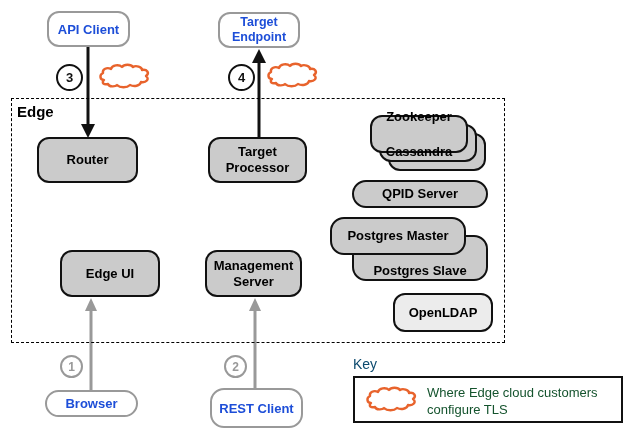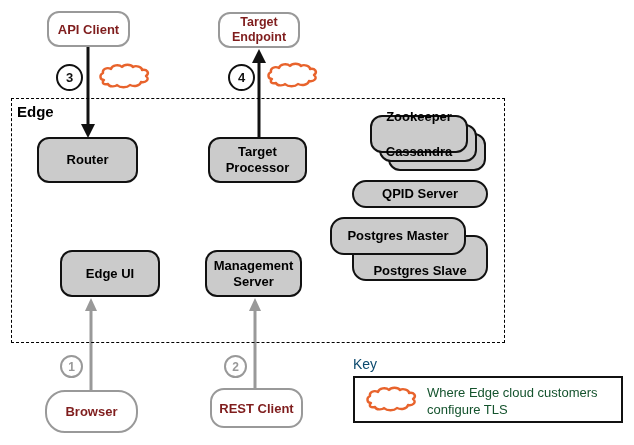--- a/index.html
+++ b/index.html
@@ -12,21 +12,21 @@
   .node{
     background:#cbcbcb;border:2px solid #111;border-radius:12px;
     display:flex;align-items:center;justify-content:center;text-align:center;
     font-weight:bold;font-size:13px;line-height:16px;color:#000;z-index:2;gap:18px;
   }
   .pill{border-radius:14px;}
   .light{background:#ececec;}
   .ext{
     background:#fff;border:2px solid #999;border-radius:12px;
     display:flex;align-items:center;justify-content:center;text-align:center;
-    font-weight:bold;font-size:13px;line-height:15px;color:#7f1d1d;z-index:2;
+    font-weight:bold;font-size:13px;line-height:15px;color:#1d4ed8;z-index:2;
   }
   .stack-layer{background:#cbcbcb;border:2px solid #111;border-radius:12px;z-index:2;}
   .edge-zone{
     border:1px dashed #000;background:transparent;z-index:2;pointer-events:none;
   }
   .edge-label{font-weight:bold;font-size:15px;color:#000;z-index:3;}
   .circ{
     border-radius:50%;background:#fff;display:flex;align-items:center;justify-content:center;
     font-weight:bold;z-index:3;
   }
@@ -123,22 +123,25 @@
     <span>QPID Server</span>
   </div>
 
   <div class="abs node pill bottom-text" style="left:352px;top:235px;width:136px;height:46px;">
     <span>Postgres Slave</span>
   </div>
   <div class="abs node pill" style="left:330px;top:217px;width:136px;height:38px;">
     <span>Postgres Master</span>
   </div>
 
+  <div class="abs node light" style="left:393px;top:293px;width:100px;height:39px;">
+    <span>OpenLDAP</span>
+  </div>
 
-  <div class="abs ext" style="left:45px;top:390px;width:93px;height:43px;border-radius:20px;">
+  <div class="abs ext" style="left:45px;top:390px;width:93px;height:27px;border-radius:20px;">
     <span>Browser</span>
   </div>
   <div class="abs ext" style="left:210px;top:388px;width:93px;height:40px;border-radius:14px;">
     <span>REST Client</span>
   </div>
 
   <div class="abs key-title" style="left:353px;top:356px;">Key</div>
   <div class="abs key-box" style="left:353px;top:376px;width:270px;height:47px;">
     <div class="key-desc">Where Edge cloud customers
 configure TLS</div>

